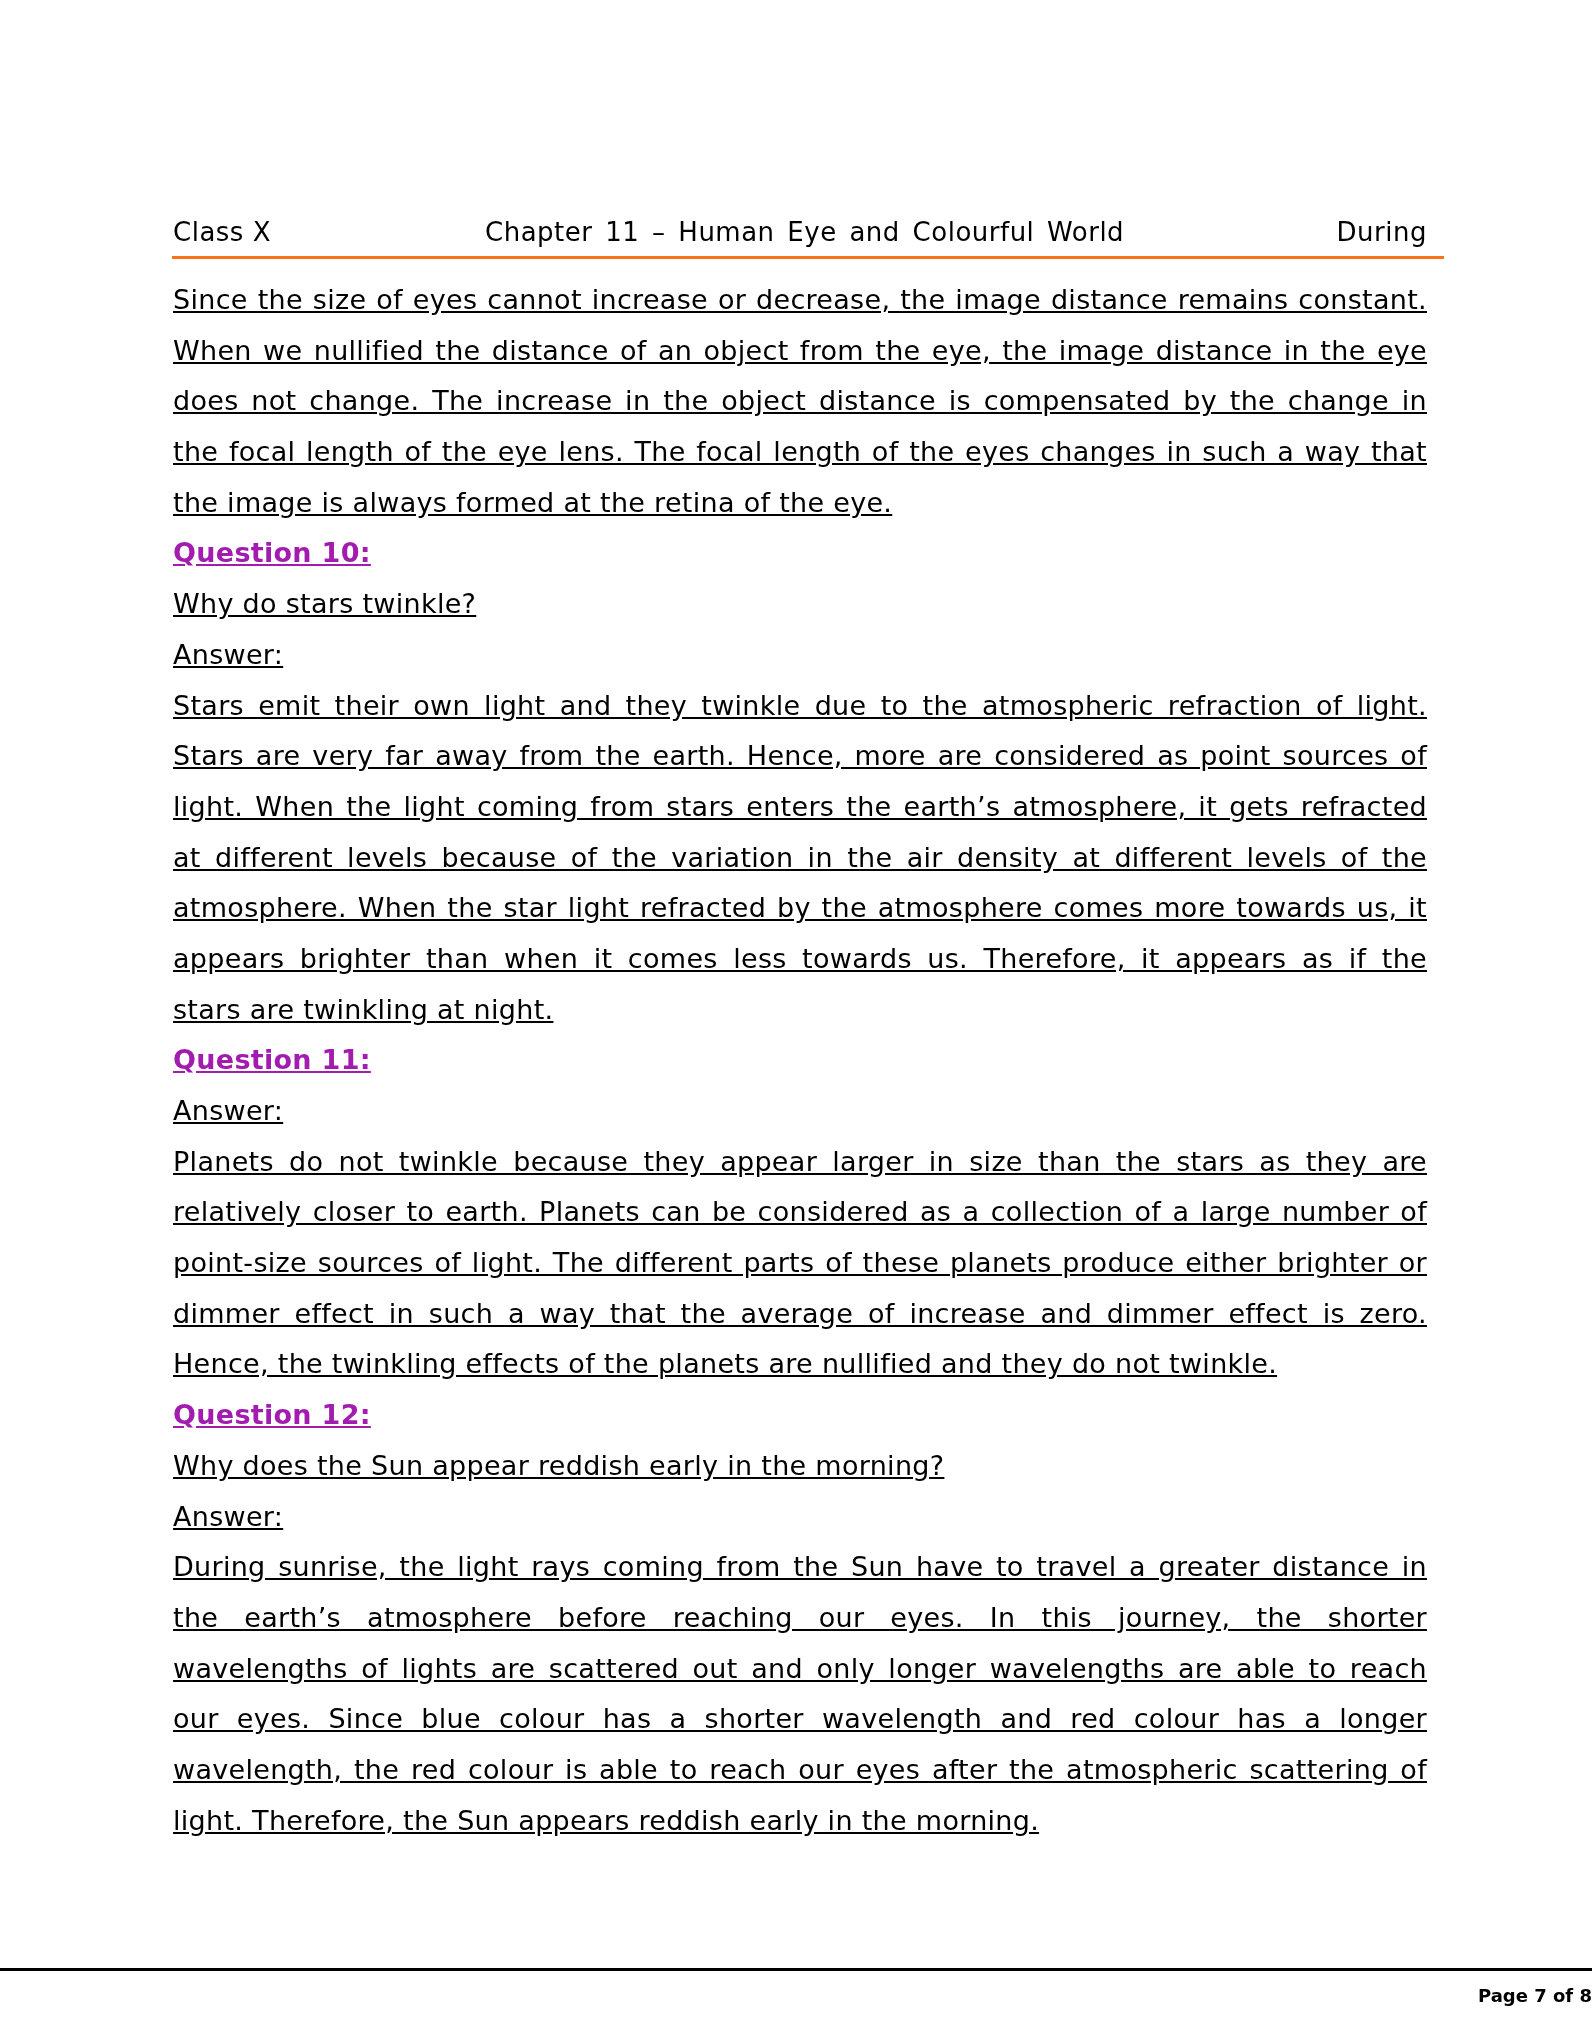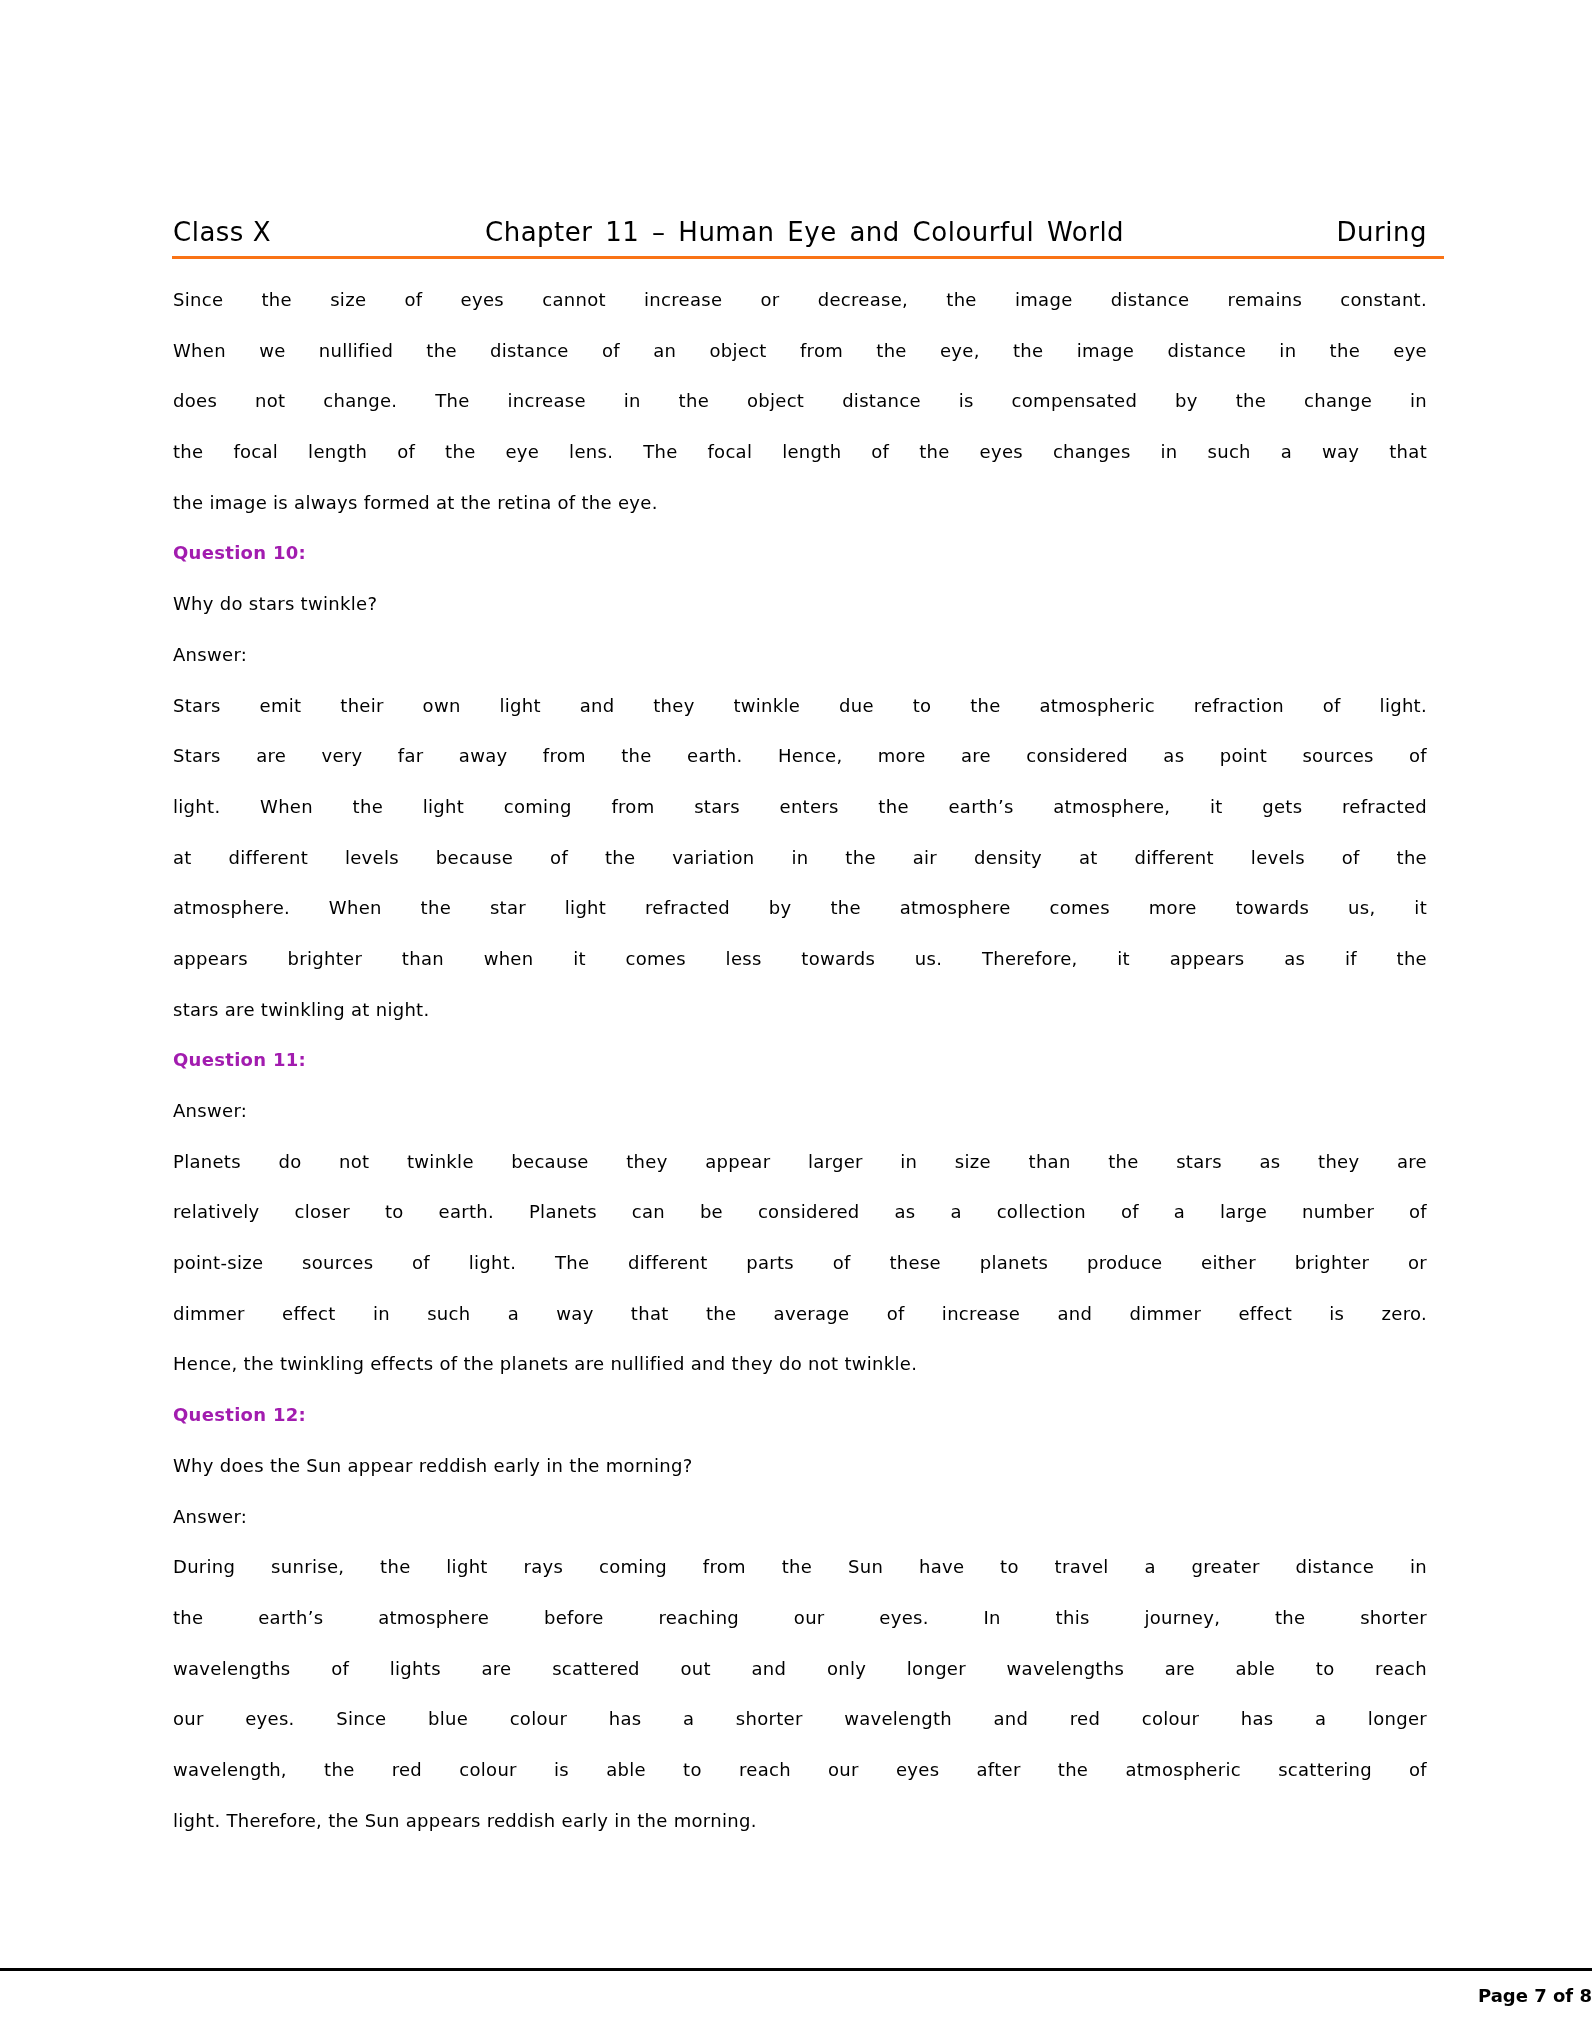--- a/index.html
+++ b/index.html
@@ -5,22 +5,22 @@
   html, body { margin: 0; padding: 0; background: #ffffff; }
   body { width: 1592px; height: 2038px; position: relative; overflow: hidden;
          font-family: "DejaVu Sans", sans-serif; color: #000; }
   .header { position: absolute; left: 172px; top: 200px; width: 1272px; height: 44px;
             border-bottom: 3px solid #f97316; margin-top: 12px; }
   .header span { position: absolute; top: 0; font-size: 26px; line-height: 40px; letter-spacing: 0.5px; }
   .h-left { left: 1px; }
   .h-center { left: 313px; word-spacing: 4px; }
   .h-right { right: 17px; }
   .content { position: absolute; left: 173px; top: 275px; width: 1254px; }
-  .line { font-size: 18px; line-height: 50.7px; height: 50.7px; white-space: nowrap;
-          text-align: justify; text-align-last: justify; letter-spacing: 0.3px; }
+  .line { font-size: 27px; line-height: 50.7px; height: 50.7px; white-space: nowrap;
+          text-align: justify; text-align-last: justify; letter-spacing: 0.3px; text-decoration: underline; }
   .line.last { text-align-last: left; }
   .q { color: #a21caf; font-weight: bold; text-align-last: left; }
   .plain { text-align-last: left; }
   .footer-line { position: absolute; left: 0; right: 0; top: 1968px; border-top: 3px solid #000; }
   .footer { position: absolute; left: 0; right: 0; top: 1978px; text-align: right;
             font-size: 18px; font-weight: bold; line-height: 36px; }
 </style>
 </head>
 <body>
 

